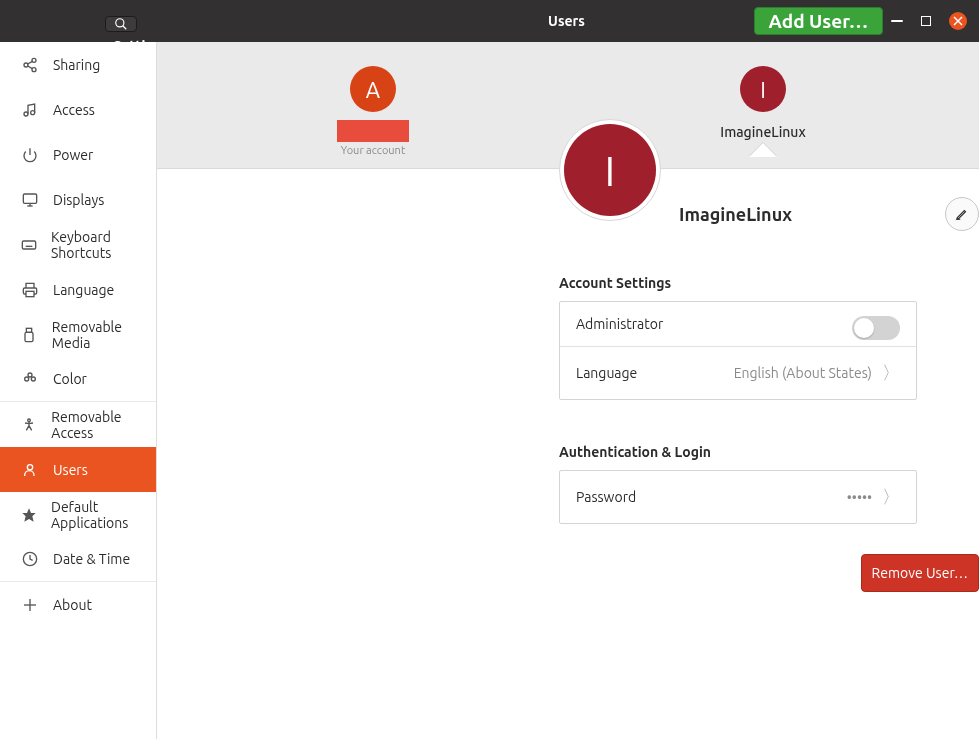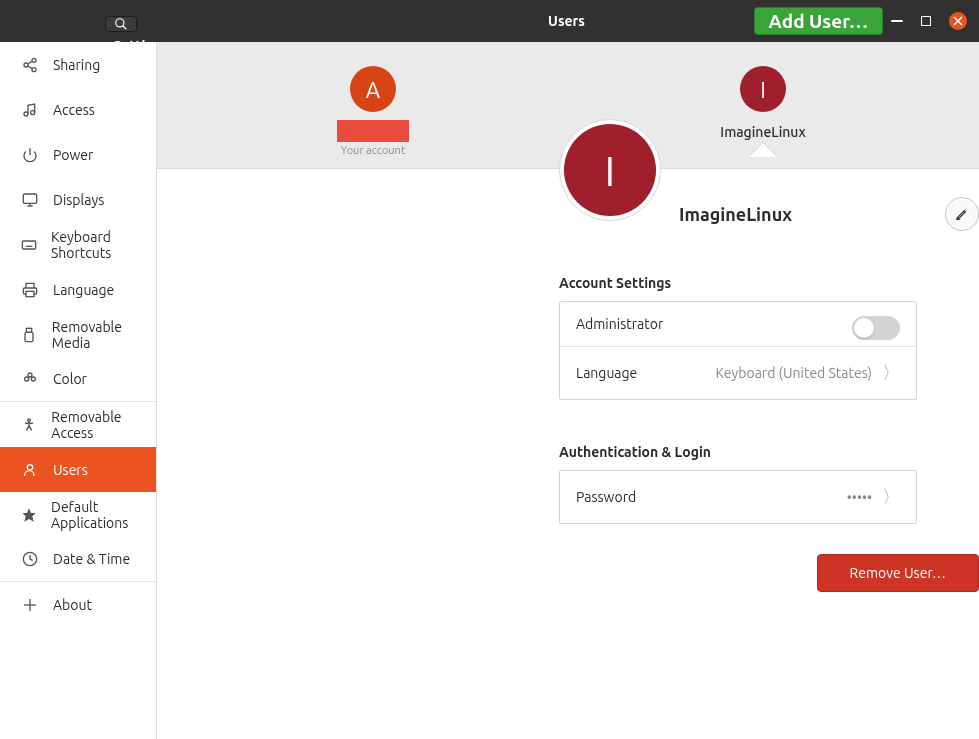--- a/index.html
+++ b/index.html
@@ -346,21 +346,21 @@
       width: 420px;
       margin-left: 402px;
       margin-top: 30px;
       display: flex;
       justify-content: flex-end;
     }
     .remove-btn {
       background: #ce3426;
       color: #fff;
       font-size: 14px;
-      padding: 10px 32px;
+      padding: 10px 10px;
       border-radius: 4px;
       border: 1px solid #aa2a1e;
     }
     svg { display: block; }
   </style>
 </head>
 <body>
 
 <div class="titlebar">
   <div class="tb-left">
@@ -569,21 +569,21 @@
 
     <div class="section">
       <div class="section-title">Account Settings</div>
       <div class="card">
         <div class="card-row card-row-col admin-row">
           <div class="row-title">Administrator</div>
           <div class="toggle"></div>
         </div>
         <div class="card-row">
           <div class="row-title">Language</div>
-          <div class="row-value">Keyboard (United States)</div>
+          <div class="row-value">English (About States)</div>
           <div class="chevron">〉</div>
         </div>
       </div>
     </div>
 
     <div class="section">
       <div class="section-title">Authentication &amp; Login</div>
       <div class="card">
         <div class="card-row">
           <div class="row-title">Password</div>

